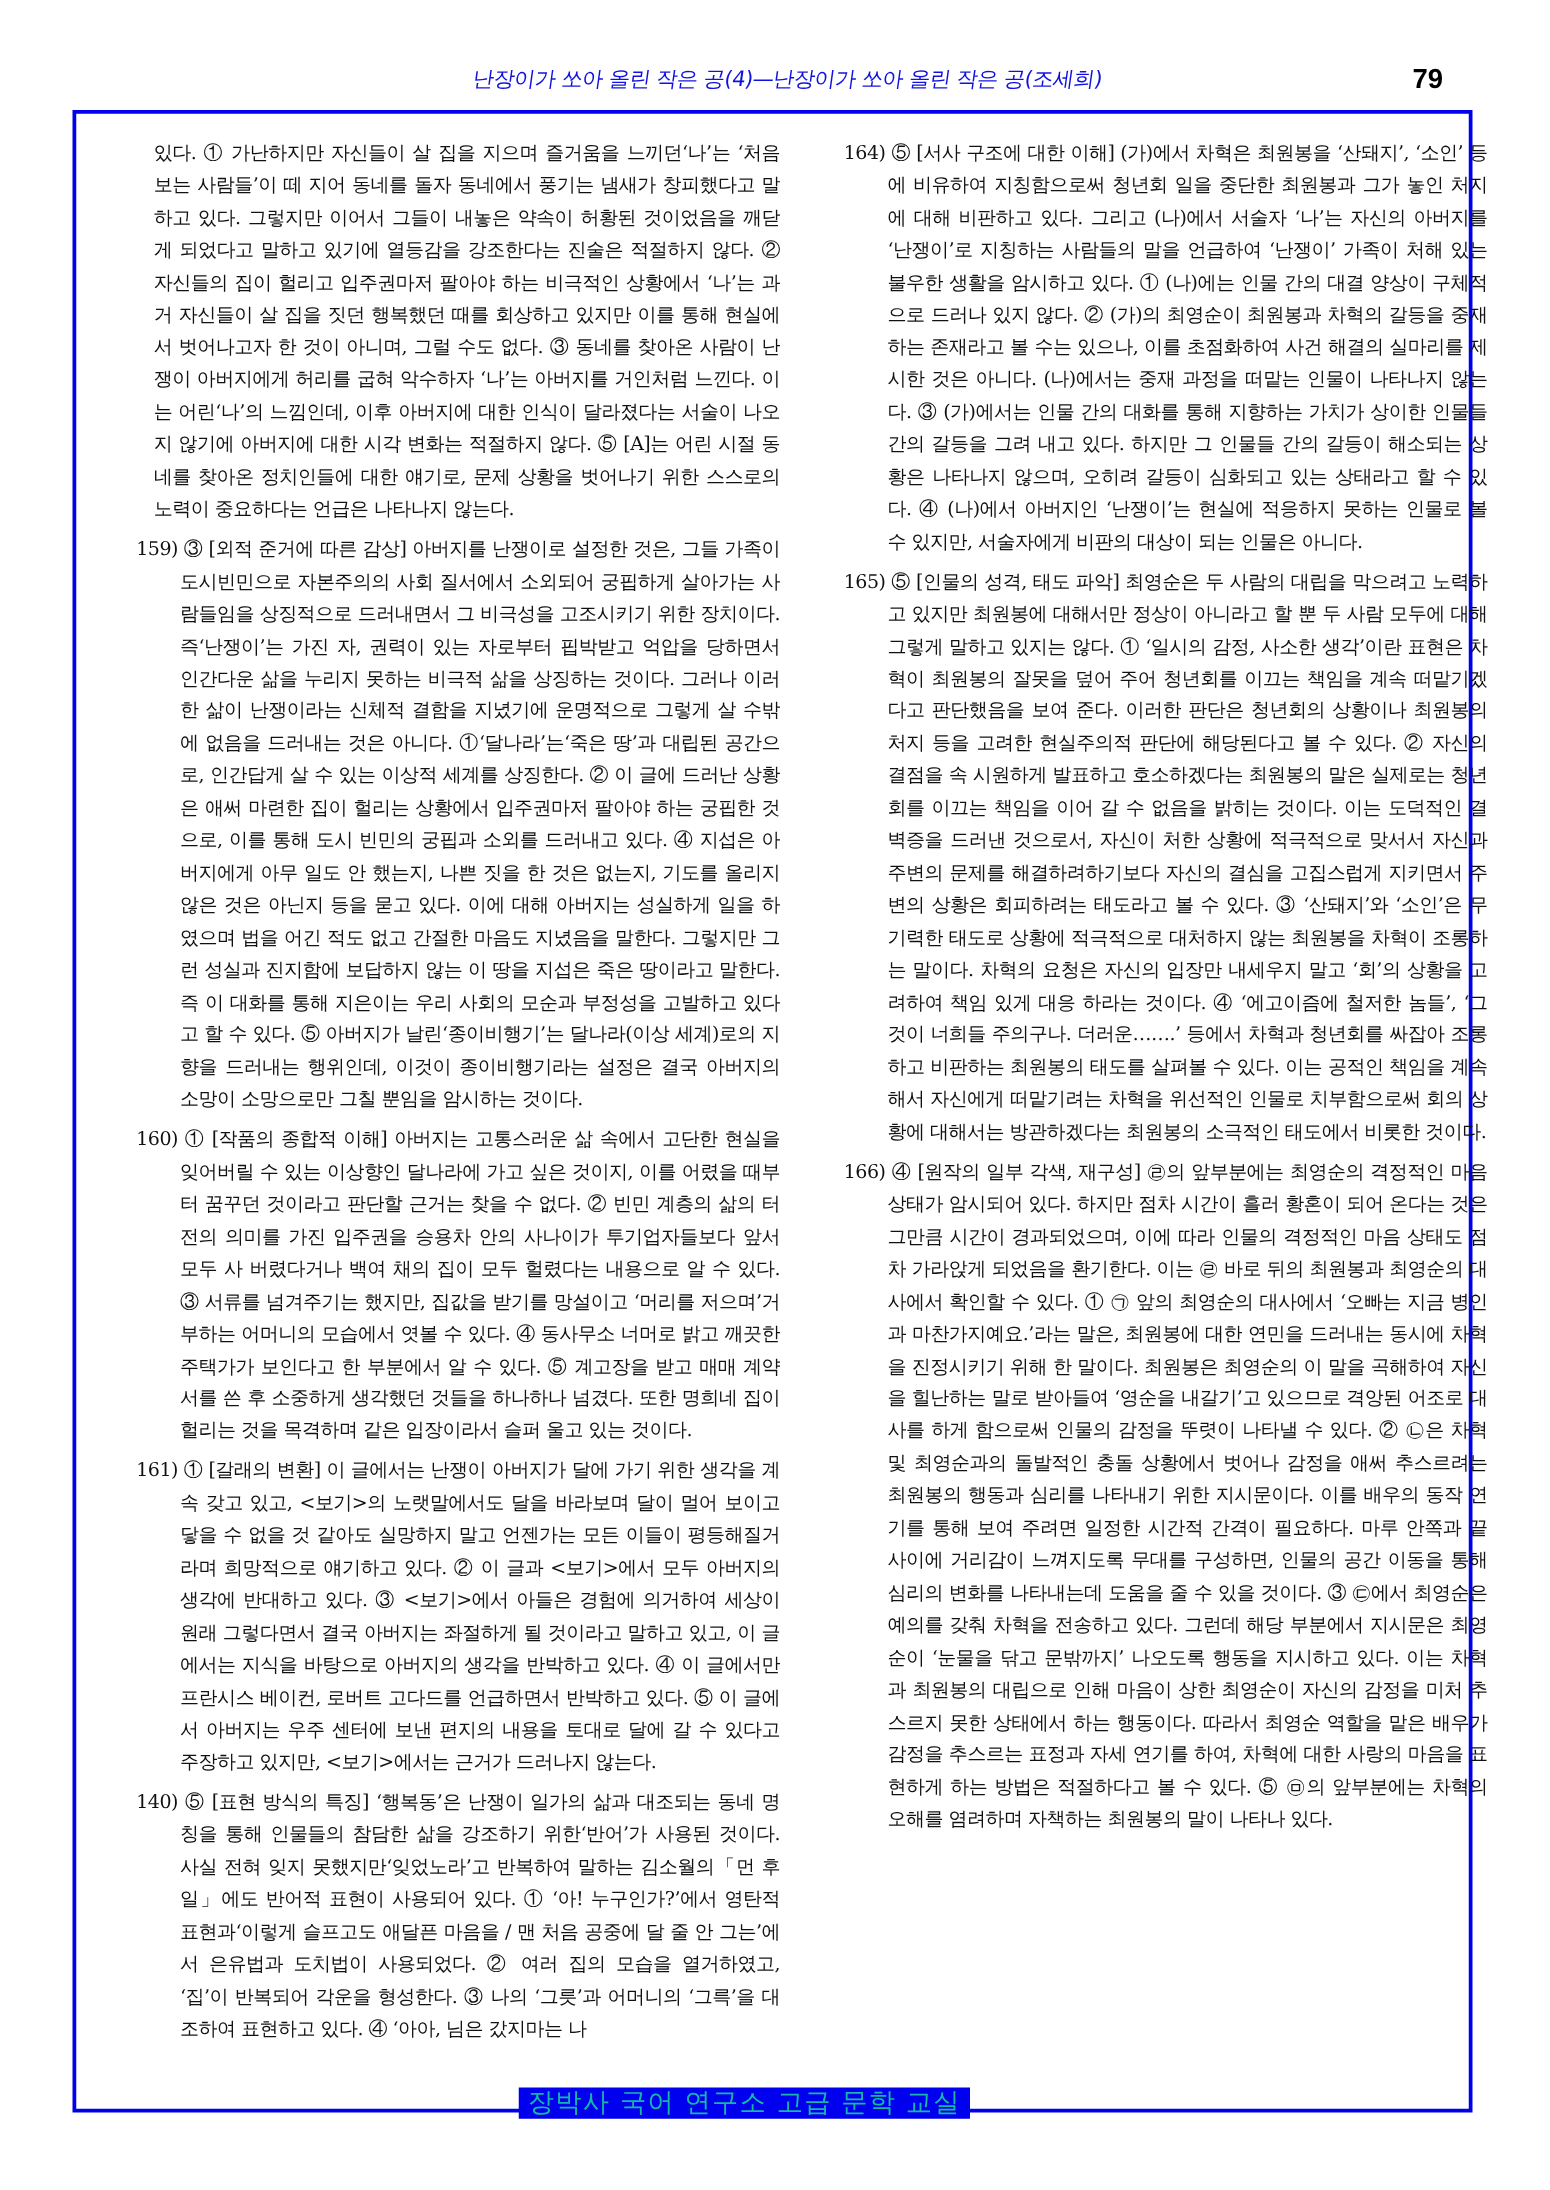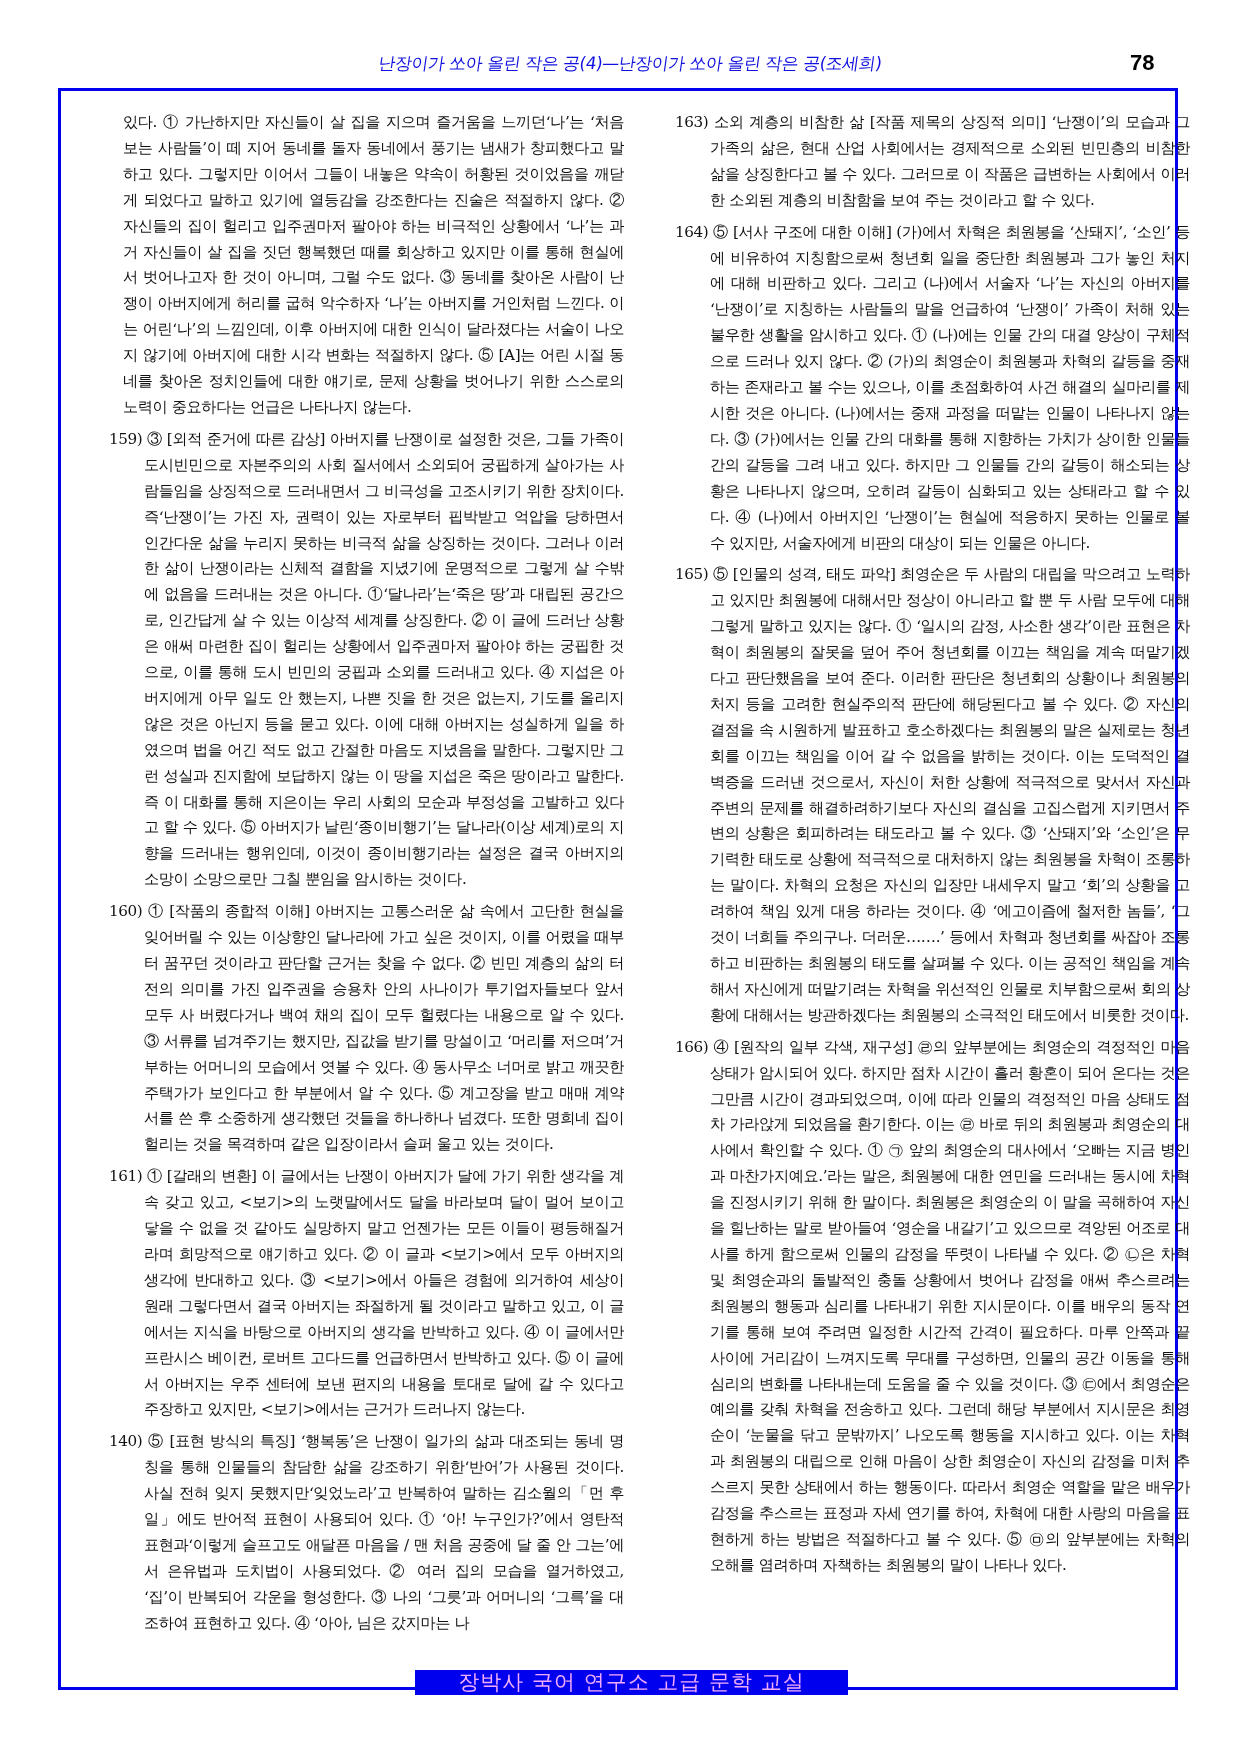--- a/index.html
+++ b/index.html
@@ -5,38 +5,37 @@
   html, body { margin:0; padding:0; background:#ffffff; }
   body { width:1240px; height:1752px; position:relative; overflow:hidden; font-family:"DejaVu Serif", serif; color:#111; }
   .header-title { position:absolute; left:350px; top:52px; width:560px; text-align:center; color:#1010e0; font-family:"DejaVu Sans", sans-serif; font-size:17px; letter-spacing:-0.5px; transform:skewX(-8deg); }
   .page-number { position:absolute; left:1130px; top:50px; font-family:"Liberation Sans", sans-serif; font-weight:bold; font-size:22px; color:#000; }
   .frame { position:absolute; left:58px; top:88px; width:1120px; height:1602px; border-top:3px solid #0000ee; border-left:3px solid #0000ee; border-right:3px solid #0000ee; border-bottom:3px solid #0000ee; box-sizing:border-box; }
   .col { position:absolute; top:110px; width:515px; font-size:15.2px; line-height:25.9px; text-align:justify; letter-spacing:-0.4px;margin-left:27px; }
   .col.left { left:82px; }
   .col.right { left:648px; }
   .item { padding-left:35px; text-indent:-35px; margin:0 0 6px 0; }
   .cont { padding-left:14px; margin:0 0 6px 0; }
-  .footer-banner { position:absolute; left:415px; top:1670px; width:433px; height:25px; background:#0000ee; color:#f0abfc; font-family:"DejaVu Sans", sans-serif; font-size:21px; text-align:center; line-height:25px; letter-spacing:1px; }
+  .footer-banner { position:absolute; left:415px; top:1670px; width:361px; height:25px; background:#0000ee; color:#14b8a6; font-family:"DejaVu Sans", sans-serif; font-size:21px; text-align:center; line-height:25px; letter-spacing:1px; }
 </style>
 </head>
 <body>
 
 <div class="header-title">난장이가 쏘아 올린 작은 공(4)—난장이가 쏘아 올린 작은 공(조세희)</div>
-<div class="page-number">78</div>
+<div class="page-number">79</div>
 
 <div class="frame"></div>
 
 <div class="col left">
   <p class="cont">있다. ① 가난하지만 자신들이 살 집을 지으며 즐거움을 느끼던‘나’는 ‘처음 보는 사람들’이 떼 지어 동네를 돌자 동네에서 풍기는 냄새가 창피했다고 말하고 있다. 그렇지만 이어서 그들이 내놓은 약속이 허황된 것이었음을 깨닫게 되었다고 말하고 있기에 열등감을 강조한다는 진술은 적절하지 않다. ② 자신들의 집이 헐리고 입주권마저 팔아야 하는 비극적인 상황에서 ‘나’는 과거 자신들이 살 집을 짓던 행복했던 때를 회상하고 있지만 이를 통해 현실에서 벗어나고자 한 것이 아니며, 그럴 수도 없다. ③ 동네를 찾아온 사람이 난쟁이 아버지에게 허리를 굽혀 악수하자 ‘나’는 아버지를 거인처럼 느낀다. 이는 어린‘나’의 느낌인데, 이후 아버지에 대한 인식이 달라졌다는 서술이 나오지 않기에 아버지에 대한 시각 변화는 적절하지 않다. ⑤ [A]는 어린 시절 동네를 찾아온 정치인들에 대한 얘기로, 문제 상황을 벗어나기 위한 스스로의 노력이 중요하다는 언급은 나타나지 않는다.</p>
   <p class="item"><span>159)</span> <span>③ [외적 준거에 따른 감상] 아버지를 난쟁이로 설정한 것은, 그들 가족이 도시빈민으로 자본주의의 사회 질서에서 소외되어 궁핍하게 살아가는 사람들임을 상징적으로 드러내면서 그 비극성을 고조시키기 위한 장치이다. 즉‘난쟁이’는 가진 자, 권력이 있는 자로부터 핍박받고 억압을 당하면서 인간다운 삶을 누리지 못하는 비극적 삶을 상징하는 것이다. 그러나 이러한 삶이 난쟁이라는 신체적 결함을 지녔기에 운명적으로 그렇게 살 수밖에 없음을 드러내는 것은 아니다. ①‘달나라’는‘죽은 땅’과 대립된 공간으로, 인간답게 살 수 있는 이상적 세계를 상징한다. ② 이 글에 드러난 상황은 애써 마련한 집이 헐리는 상황에서 입주권마저 팔아야 하는 궁핍한 것으로, 이를 통해 도시 빈민의 궁핍과 소외를 드러내고 있다. ④ 지섭은 아버지에게 아무 일도 안 했는지, 나쁜 짓을 한 것은 없는지, 기도를 올리지 않은 것은 아닌지 등을 묻고 있다. 이에 대해 아버지는 성실하게 일을 하였으며 법을 어긴 적도 없고 간절한 마음도 지녔음을 말한다. 그렇지만 그런 성실과 진지함에 보답하지 않는 이 땅을 지섭은 죽은 땅이라고 말한다. 즉 이 대화를 통해 지은이는 우리 사회의 모순과 부정성을 고발하고 있다고 할 수 있다. ⑤ 아버지가 날린‘종이비행기’는 달나라(이상 세계)로의 지향을 드러내는 행위인데, 이것이 종이비행기라는 설정은 결국 아버지의 소망이 소망으로만 그칠 뿐임을 암시하는 것이다.</span></p>
   <p class="item"><span>160)</span> <span>① [작품의 종합적 이해] 아버지는 고통스러운 삶 속에서 고단한 현실을 잊어버릴 수 있는 이상향인 달나라에 가고 싶은 것이지, 이를 어렸을 때부터 꿈꾸던 것이라고 판단할 근거는 찾을 수 없다. ② 빈민 계층의 삶의 터전의 의미를 가진 입주권을 승용차 안의 사나이가 투기업자들보다 앞서 모두 사 버렸다거나 백여 채의 집이 모두 헐렸다는 내용으로 알 수 있다. ③ 서류를 넘겨주기는 했지만, 집값을 받기를 망설이고 ‘머리를 저으며’거부하는 어머니의 모습에서 엿볼 수 있다. ④ 동사무소 너머로 밝고 깨끗한 주택가가 보인다고 한 부분에서 알 수 있다. ⑤ 계고장을 받고 매매 계약서를 쓴 후 소중하게 생각했던 것들을 하나하나 넘겼다. 또한 명희네 집이 헐리는 것을 목격하며 같은 입장이라서 슬퍼 울고 있는 것이다.</span></p>
   <p class="item"><span>161)</span> <span>① [갈래의 변환] 이 글에서는 난쟁이 아버지가 달에 가기 위한 생각을 계속 갖고 있고, &lt;보기&gt;의 노랫말에서도 달을 바라보며 달이 멀어 보이고 닿을 수 없을 것 같아도 실망하지 말고 언젠가는 모든 이들이 평등해질거라며 희망적으로 얘기하고 있다. ② 이 글과 &lt;보기&gt;에서 모두 아버지의 생각에 반대하고 있다. ③ &lt;보기&gt;에서 아들은 경험에 의거하여 세상이 원래 그렇다면서 결국 아버지는 좌절하게 될 것이라고 말하고 있고, 이 글에서는 지식을 바탕으로 아버지의 생각을 반박하고 있다. ④ 이 글에서만 프란시스 베이컨, 로버트 고다드를 언급하면서 반박하고 있다. ⑤ 이 글에서 아버지는 우주 센터에 보낸 편지의 내용을 토대로 달에 갈 수 있다고 주장하고 있지만, &lt;보기&gt;에서는 근거가 드러나지 않는다.</span></p>
   <p class="item"><span>140)</span> <span>⑤ [표현 방식의 특징] ‘행복동’은 난쟁이 일가의 삶과 대조되는 동네 명칭을 통해 인물들의 참담한 삶을 강조하기 위한‘반어’가 사용된 것이다. 사실 전혀 잊지 못했지만‘잊었노라’고 반복하여 말하는 김소월의「먼 후일」에도 반어적 표현이 사용되어 있다. ① ‘아! 누구인가?’에서 영탄적 표현과‘이렇게 슬프고도 애달픈 마음을 / 맨 처음 공중에 달 줄 안 그는’에서 은유법과 도치법이 사용되었다. ② 여러 집의 모습을 열거하였고, ‘집’이 반복되어 각운을 형성한다. ③ 나의 ‘그릇’과 어머니의 ‘그륵’을 대조하여 표현하고 있다. ④ ‘아아, 님은 갔지마는 나</span></p>
 </div>
 
 <div class="col right">
-  <p class="item"><span>163)</span> <span>소외 계층의 비참한 삶 [작품 제목의 상징적 의미] ‘난쟁이’의 모습과 그 가족의 삶은, 현대 산업 사회에서는 경제적으로 소외된 빈민층의 비참한 삶을 상징한다고 볼 수 있다. 그러므로 이 작품은 급변하는 사회에서 이러한 소외된 계층의 비참함을 보여 주는 것이라고 할 수 있다.</span></p>
   <p class="item"><span>164)</span> <span>⑤ [서사 구조에 대한 이해] (가)에서 차혁은 최원봉을 ‘산돼지’, ‘소인’ 등에 비유하여 지칭함으로써 청년회 일을 중단한 최원봉과 그가 놓인 처지에 대해 비판하고 있다. 그리고 (나)에서 서술자 ‘나’는 자신의 아버지를 ‘난쟁이’로 지칭하는 사람들의 말을 언급하여 ‘난쟁이’ 가족이 처해 있는 불우한 생활을 암시하고 있다. ① (나)에는 인물 간의 대결 양상이 구체적으로 드러나 있지 않다. ② (가)의 최영순이 최원봉과 차혁의 갈등을 중재하는 존재라고 볼 수는 있으나, 이를 초점화하여 사건 해결의 실마리를 제시한 것은 아니다. (나)에서는 중재 과정을 떠맡는 인물이 나타나지 않는다. ③ (가)에서는 인물 간의 대화를 통해 지향하는 가치가 상이한 인물들 간의 갈등을 그려 내고 있다. 하지만 그 인물들 간의 갈등이 해소되는 상황은 나타나지 않으며, 오히려 갈등이 심화되고 있는 상태라고 할 수 있다. ④ (나)에서 아버지인 ‘난쟁이’는 현실에 적응하지 못하는 인물로 볼 수 있지만, 서술자에게 비판의 대상이 되는 인물은 아니다.</span></p>
   <p class="item"><span>165)</span> <span>⑤ [인물의 성격, 태도 파악] 최영순은 두 사람의 대립을 막으려고 노력하고 있지만 최원봉에 대해서만 정상이 아니라고 할 뿐 두 사람 모두에 대해 그렇게 말하고 있지는 않다. ① ‘일시의 감정, 사소한 생각’이란 표현은 차혁이 최원봉의 잘못을 덮어 주어 청년회를 이끄는 책임을 계속 떠맡기겠다고 판단했음을 보여 준다. 이러한 판단은 청년회의 상황이나 최원봉의 처지 등을 고려한 현실주의적 판단에 해당된다고 볼 수 있다. ② 자신의 결점을 속 시원하게 발표하고 호소하겠다는 최원봉의 말은 실제로는 청년회를 이끄는 책임을 이어 갈 수 없음을 밝히는 것이다. 이는 도덕적인 결벽증을 드러낸 것으로서, 자신이 처한 상황에 적극적으로 맞서서 자신과 주변의 문제를 해결하려하기보다 자신의 결심을 고집스럽게 지키면서 주변의 상황은 회피하려는 태도라고 볼 수 있다. ③ ‘산돼지’와 ‘소인’은 무기력한 태도로 상황에 적극적으로 대처하지 않는 최원봉을 차혁이 조롱하는 말이다. 차혁의 요청은 자신의 입장만 내세우지 말고 ‘회’의 상황을 고려하여 책임 있게 대응 하라는 것이다. ④ ‘에고이즘에 철저한 놈들’, ‘그것이 너희들 주의구나. 더러운…….’ 등에서 차혁과 청년회를 싸잡아 조롱하고 비판하는 최원봉의 태도를 살펴볼 수 있다. 이는 공적인 책임을 계속해서 자신에게 떠맡기려는 차혁을 위선적인 인물로 치부함으로써 회의 상황에 대해서는 방관하겠다는 최원봉의 소극적인 태도에서 비롯한 것이다.</span></p>
   <p class="item"><span>166)</span> <span>④ [원작의 일부 각색, 재구성] ㉣의 앞부분에는 최영순의 격정적인 마음 상태가 암시되어 있다. 하지만 점차 시간이 흘러 황혼이 되어 온다는 것은 그만큼 시간이 경과되었으며, 이에 따라 인물의 격정적인 마음 상태도 점차 가라앉게 되었음을 환기한다. 이는 ㉣ 바로 뒤의 최원봉과 최영순의 대사에서 확인할 수 있다. ① ㉠ 앞의 최영순의 대사에서 ‘오빠는 지금 병인과 마찬가지예요.’라는 말은, 최원봉에 대한 연민을 드러내는 동시에 차혁을 진정시키기 위해 한 말이다. 최원봉은 최영순의 이 말을 곡해하여 자신을 힐난하는 말로 받아들여 ‘영순을 내갈기’고 있으므로 격앙된 어조로 대사를 하게 함으로써 인물의 감정을 뚜렷이 나타낼 수 있다. ② ㉡은 차혁 및 최영순과의 돌발적인 충돌 상황에서 벗어나 감정을 애써 추스르려는 최원봉의 행동과 심리를 나타내기 위한 지시문이다. 이를 배우의 동작 연기를 통해 보여 주려면 일정한 시간적 간격이 필요하다. 마루 안쪽과 끝 사이에 거리감이 느껴지도록 무대를 구성하면, 인물의 공간 이동을 통해 심리의 변화를 나타내는데 도움을 줄 수 있을 것이다. ③ ㉢에서 최영순은 예의를 갖춰 차혁을 전송하고 있다. 그런데 해당 부분에서 지시문은 최영순이 ‘눈물을 닦고 문밖까지’ 나오도록 행동을 지시하고 있다. 이는 차혁과 최원봉의 대립으로 인해 마음이 상한 최영순이 자신의 감정을 미처 추스르지 못한 상태에서 하는 행동이다. 따라서 최영순 역할을 맡은 배우가 감정을 추스르는 표정과 자세 연기를 하여, 차혁에 대한 사랑의 마음을 표현하게 하는 방법은 적절하다고 볼 수 있다. ⑤ ㉤의 앞부분에는 차혁의 오해를 염려하며 자책하는 최원봉의 말이 나타나 있다.</span></p>
 </div>
 
 <div class="footer-banner">장박사 국어 연구소  고급 문학 교실</div>
 
 </body></html>

